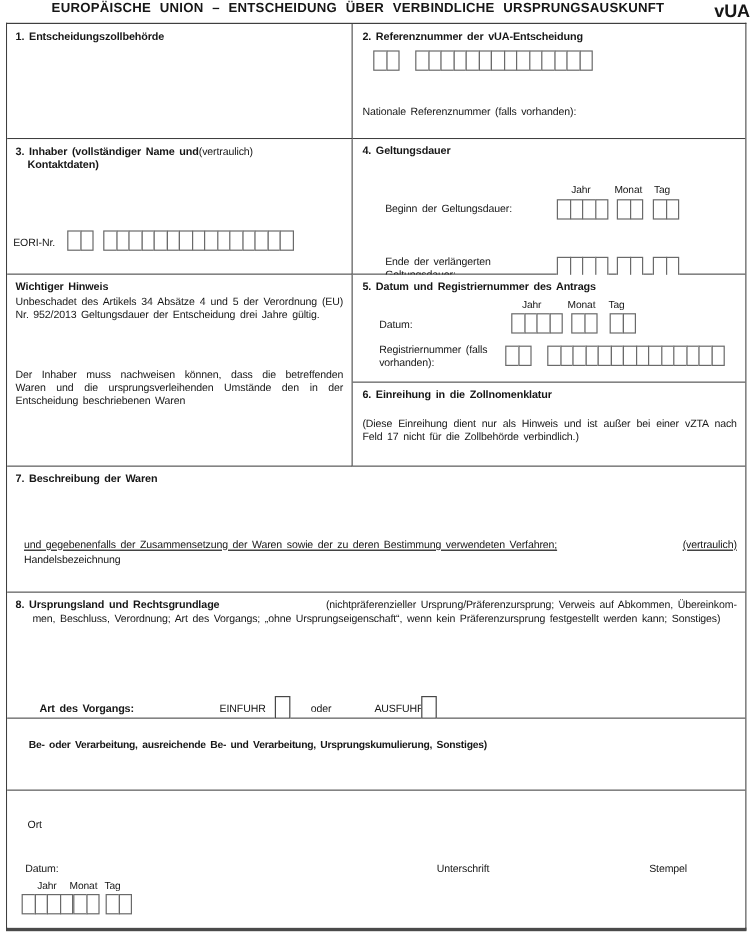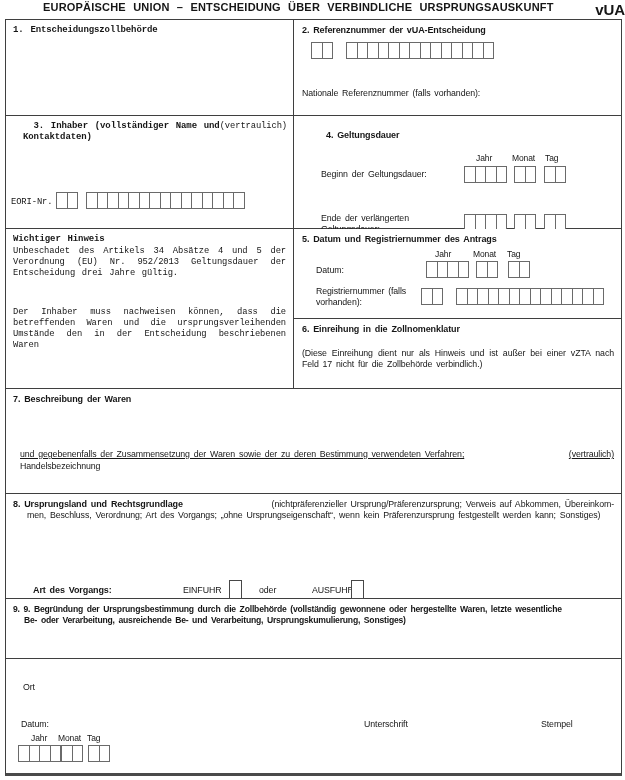--- a/index.html
+++ b/index.html
@@ -9,21 +9,21 @@
         letter-spacing:-0.1px;word-spacing:1.5px;}
   
   .titlebar{position:absolute;left:4px;right:0;top:1px;height:16px;display:flex;
             justify-content:space-between;align-items:flex-start;margin-left:39px;}
   .titlebar .t{font-weight:bold;font-size:11px;letter-spacing:0.2px;word-spacing:4px;}
   .titlebar .c{font-weight:bold;font-size:15px;}
   
   .form{position:absolute;left:5px;top:19px;width:615px;height:753px;
         border:1px solid #3f3f3f;border-bottom:3px solid #4a4a4a;box-sizing:content-box;}
   .box{position:absolute;box-sizing:border-box;background:#fff;}
-  .br{border-right:1px solid #3f3f3f;font-family:Liberation Mono, monospace;}
+  .br{border-right:1px solid #3f3f3f;}
   .bb{border-bottom:1px solid #3f3f3f;}
   .lbl{font-weight:bold;font-size:9px;}
   .txt{font-size:8.8px;line-height:11px;}
   .just{text-align:justify;}
   .abs{position:absolute;}
   
   .cells{display:inline-flex;position:absolute;}
   .cell{box-sizing:border-box;width:11.5px;height:17px;border:1px solid #6a6a6a;
         margin-left:-1px;background:#fff;}
   .cell:first-child{margin-left:0;}
@@ -69,21 +69,21 @@
           <span class="cell"></span>
           <span class="cell"></span>
           <span class="cell"></span>
           <span class="cell"></span>
         </div>
       <div class="txt abs" style="left:8px;top:68px;">Nationale Referenznummer (falls vorhanden):</div>
       <div class="fill" style="left:230px;top:64px;width:92px;height:16px;"></div>
     </div>
 
     <div class="box br bb" style="left:0;top:96px;width:288px;height:113px;">
-      <div class="abs" style="left:7px;top:5px;right:6px;display:flex;justify-content:flex-end;">
+      <div class="abs" style="left:7px;top:5px;right:6px;display:flex;justify-content:flex-start;">
         <span class="lbl">3. Inhaber (vollständiger Name und</span>
         <span class="txt">(vertraulich)</span>
       </div>
       <div class="lbl abs" style="left:17px;top:16px;">Kontaktdaten)</div>
       <div class="fill" style="left:2px;top:30px;right:2px;height:42px;"></div>
       <div class="txt abs" style="left:5px;top:81px;">EORI-Nr.</div>
       <div class="cells" style="left:50px;top:76px;">
           <span class="cell"></span>
           <span class="cell"></span>
         </div>
@@ -100,21 +100,21 @@
           <span class="cell"></span>
           <span class="cell"></span>
           <span class="cell"></span>
           <span class="cell"></span>
           <span class="cell"></span>
           <span class="cell"></span>
         </div>
     </div>
 
     <div class="box bb" style="left:288px;top:96px;width:327px;height:113px;">
-      <div class="lbl abs" style="left:8px;top:14px;margin-left:24px;">4. Geltungsdauer</div>
+      <div class="lbl abs" style="left:8px;top:4px;">4. Geltungsdauer</div>
       <span class="hdr" style="left:182px;top:37px;">Jahr</span>
       <span class="hdr" style="left:218px;top:37px;">Monat</span>
       <span class="hdr" style="left:251px;top:37px;">Tag</span>
       <div class="txt abs" style="left:27px;top:53px;">Beginn der Geltungsdauer:</div>
       <div class="cells" style="left:170px;top:50px;">
           <span class="cell"></span>
           <span class="cell"></span>
           <span class="cell"></span>
           <span class="cell"></span>
         </div>
@@ -223,21 +223,21 @@
       <div class="lbl abs" style="left:27px;top:91px;">Art des Vorgangs:</div>
       <span class="txt abs" style="left:177px;top:91px;">EINFUHR</span>
       <span class="chk abs" style="left:223px;top:86px;"></span>
       <span class="txt abs" style="left:253px;top:91px;">oder</span>
       <span class="txt abs" style="left:295px;top:91px;margin-left:11px;">AUSFUHR</span>
       <span class="chk abs" style="left:345px;top:86px;"></span>
     </div>
 
     <div class="box bb" style="left:0;top:579px;width:615px;height:60px;">
       <div class="lbl abs" style="left:7px;top:5px;right:6px;font-size:8.6px;letter-spacing:-0.2px;line-height:10.5px;">
-        <span>9. 9. Begründung der Ursprungsbestimmung durch die Zollbehörde (vollständig gewonnene oder hergestellte Waren, letzte wesentliche</span><br>
+        <br>
         <span style="padding-left:11px;">Be- oder Verarbeitung, ausreichende Be- und Verarbeitung, Ursprungskumulierung, Sonstiges)</span>
       </div>
       <div class="fill" style="left:2px;top:30px;right:2px;bottom:2px;"></div>
     </div>
 
     <div class="box" style="left:0;top:639px;width:615px;height:114px;">
       <div class="txt abs" style="left:17px;top:23px;">Ort</div>
       <div class="fill" style="left:40px;top:18px;width:250px;height:18px;"></div>
       <div class="txt abs" style="left:15px;top:60px;">Datum:</div>
       <span class="hdr" style="left:25px;top:74px;">Jahr</span>

